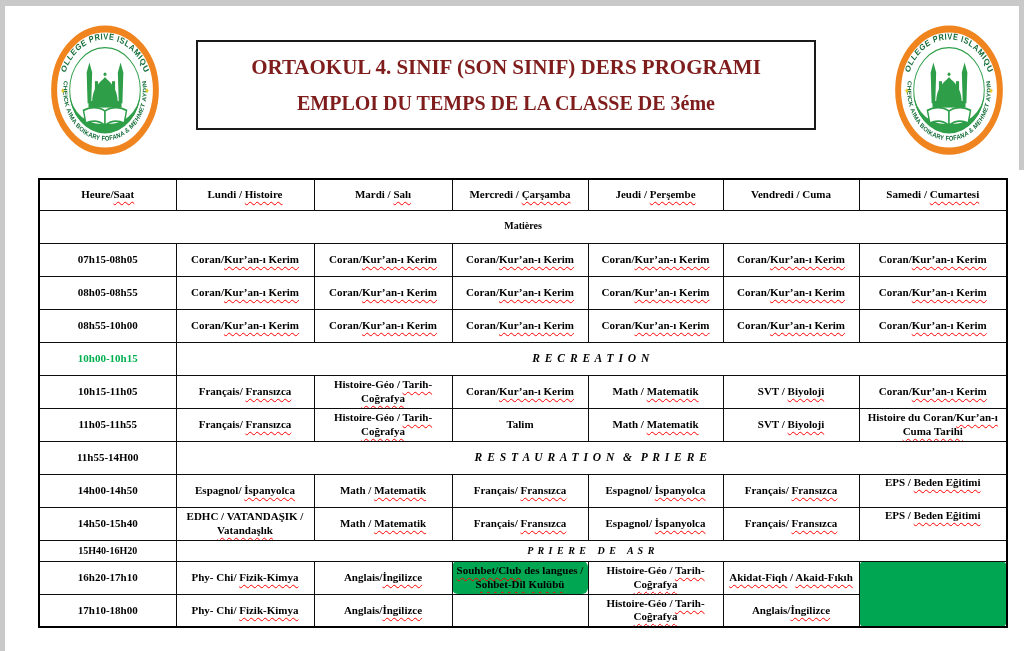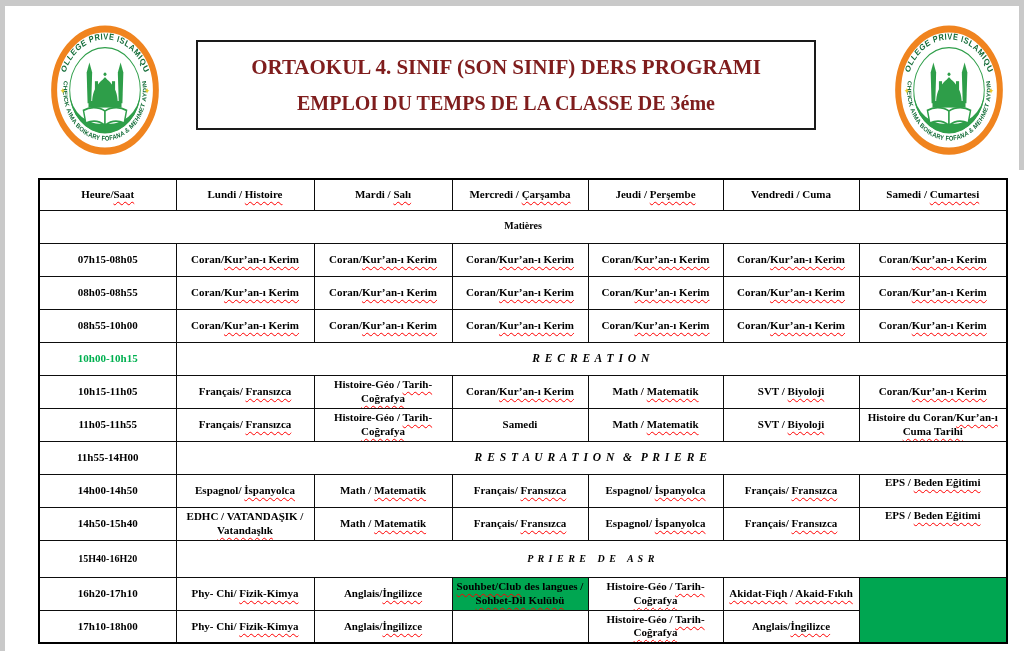--- a/index.html
+++ b/index.html
@@ -21,26 +21,26 @@
   .t2{font-size:20px;}
 
   table.tt{position:absolute;left:38px;top:178px;width:968px;border-collapse:collapse;
        table-layout:fixed;font-family:Liberation Serif, serif;font-weight:bold;
        font-size:11px;color:#000;border:2px solid #000;}
   .tt th,.tt td{border:1.5px solid #0d0d0d;text-align:center;vertical-align:middle;
        padding:1px 3px;overflow:hidden;line-height:1.22;}
   .tt thead tr{height:31px;}
   .tt tbody tr{height:33px;}
   .tt tbody tr.thin{height:16px;}
-  .tt tbody tr.thin td{font-size:10px;padding:12px 3px;}
+  .tt tbody tr.thin td{font-size:10px;padding:4px 3px;}
   td.time{font-size:11px;margin-left:20px;}
   td.gtime{color:#00B050;}
   td.band{font-size:10px;}
   td.merged{font-style:italic;font-size:11.5px;white-space:pre;letter-spacing:1px;}
-  td.green{background:#00A651;}
+  td.green{background:#00A651;border-radius:6px;}
   td.vtop{vertical-align:top;}
   .sq{text-decoration-line:underline;text-decoration-style:wavy;text-decoration-color:#ff0000;
       text-decoration-thickness:1px;text-underline-offset:2.5px;text-decoration-skip-ink:none;}
 </style>
 </head>
 <body>
 
 <div class="edge edge-top"></div>
 <div class="edge edge-left"></div>
 <div class="edge edge-right"></div>
@@ -152,21 +152,21 @@
         <td><span>Histoire-Géo / </span><span class="sq">Tarih-Coğrafya</span></td>
         <td><span>Coran/</span><span class="sq">Kur’an-ı Kerim</span></td>
         <td><span>Math / </span><span class="sq">Matematik</span></td>
         <td><span>SVT / </span><span class="sq">Biyoloji</span></td>
         <td><span>Coran/</span><span class="sq">Kur’an-ı Kerim</span></td>
       </tr>
       <tr>
         <td class="time">11h05-11h55</td>
         <td><span>Français/ </span><span class="sq">Fransızca</span></td>
         <td><span>Histoire-Géo / </span><span class="sq">Tarih-Coğrafya</span></td>
-        <td><span>Samedi</span></td>
+        <td><span>Talim</span></td>
         <td><span>Math / </span><span class="sq">Matematik</span></td>
         <td><span>SVT / </span><span class="sq">Biyoloji</span></td>
         <td><span>Histoire du Coran/</span><span class="sq">Kur’an-ı Cuma Tarihi</span></td>
       </tr>
       <tr>
         <td class="time">11h55-14H00</td>
         <td colspan="6" class="merged">R E S T A U R A T I O N  &amp;  P R I E R E</td>
       </tr>
       <tr>
         <td class="time">14h00-14h50</td>

